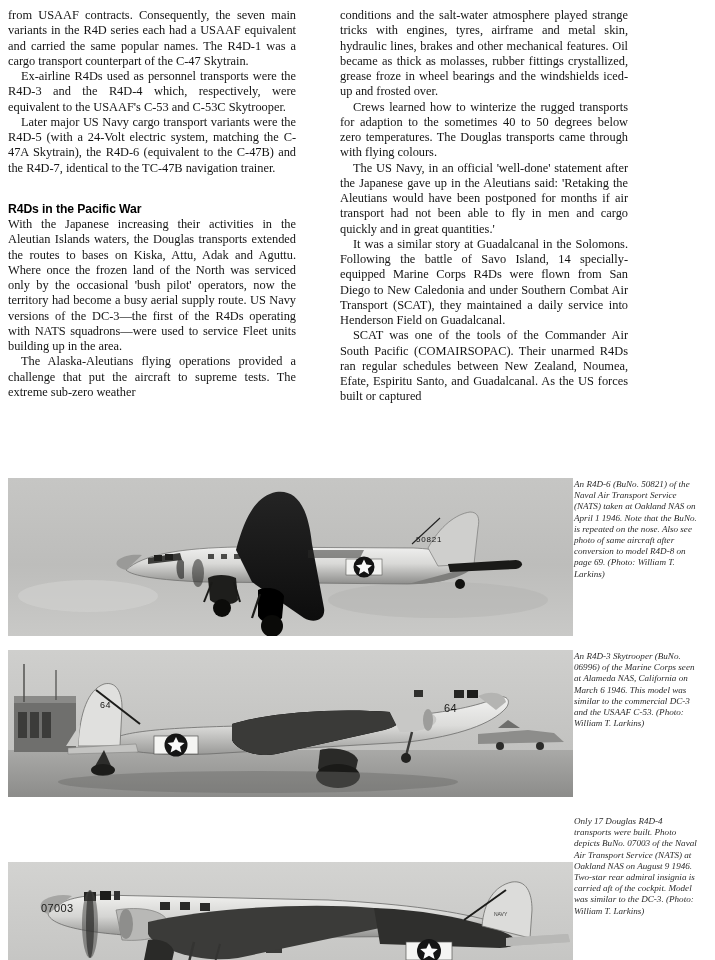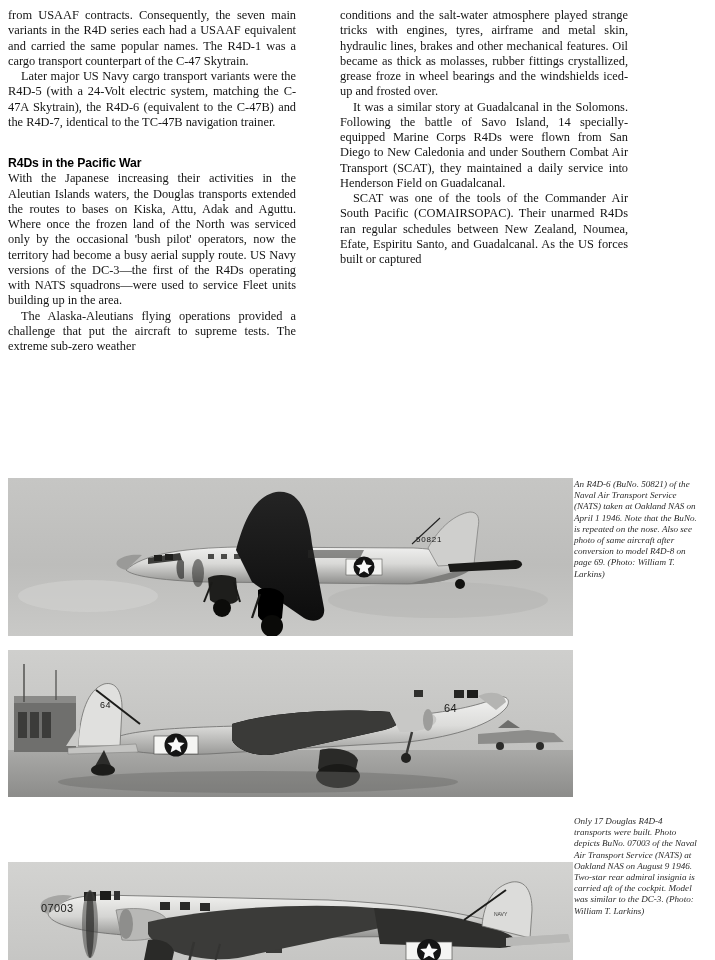--- a/index.html
+++ b/index.html
@@ -96,28 +96,31 @@
 </style>
 </head>
 <body>
 
 <div class="page">
 
   <div class="text-area">
 
     <div class="col col-left">
       <p class="noindent">from USAAF contracts. Consequently, the seven main variants in the R4D series each had a USAAF equivalent and carried the same popular names. The R4D-1 was a cargo transport counterpart of the C-47 Skytrain.</p>
+      <p>Ex-airline R4Ds used as personnel transports were the R4D-3 and the R4D-4 which, respectively, were equivalent to the USAAF's C-53 and C-53C Skytrooper.</p>
       <p>Later major US Navy cargo transport variants were the R4D-5 (with a 24-Volt electric system, matching the C-47A Skytrain), the R4D-6 (equivalent to the C-47B) and the R4D-7, identical to the TC-47B navigation trainer.</p>
       <h2 class="section-head">R4Ds in the Pacific War</h2>
       <p class="noindent">With the Japanese increasing their activities in the Aleutian Islands waters, the Douglas transports extended the routes to bases on Kiska, Attu, Adak and Aguttu. Where once the frozen land of the North was serviced only by the occasional 'bush pilot' operators, now the territory had become a busy aerial supply route. US Navy versions of the DC-3—the first of the R4Ds operating with NATS squadrons—were used to service Fleet units building up in the area.</p>
       <p>The Alaska-Aleutians flying operations provided a challenge that put the aircraft to supreme tests. The extreme sub-zero weather</p>
     </div>
 
     <div class="col col-right">
       <p class="noindent">conditions and the salt-water atmosphere played strange tricks with engines, tyres, airframe and metal skin, hydraulic lines, brakes and other mechanical features. Oil became as thick as molasses, rubber fittings crystallized, grease froze in wheel bearings and the windshields iced-up and frosted over.</p>
+      <p>Crews learned how to winterize the rugged transports for adaption to the sometimes 40 to 50 degrees below zero temperatures. The Douglas transports came through with flying colours.</p>
+      <p>The US Navy, in an official 'well-done' statement after the Japanese gave up in the Aleutians said: 'Retaking the Aleutians would have been postponed for months if air transport had not been able to fly in men and cargo quickly and in great quantities.'</p>
       <p>It was a similar story at Guadalcanal in the Solomons. Following the battle of Savo Island, 14 specially-equipped Marine Corps R4Ds were flown from San Diego to New Caledonia and under Southern Combat Air Transport (SCAT), they maintained a daily service into Henderson Field on Guadalcanal.</p>
       <p>SCAT was one of the tools of the Commander Air South Pacific (COMAIRSOPAC). Their unarmed R4Ds ran regular schedules between New Zealand, Noumea, Efate, Espiritu Santo, and Guadalcanal. As the US forces built or captured</p>
     </div>
 
   </div>
 
   <div class="photo" id="photo-1">
     <svg viewBox="0 0 565 158" preserveAspectRatio="none">
       <defs>
         <linearGradient id="sky1" x1="0" y1="0" x2="0" y2="1">
@@ -277,20 +280,24 @@
       <line x1="404" y1="82" x2="398" y2="106" stroke="#3a3a38" stroke-width="2.5"></line>
       <circle cx="398" cy="108" r="5" fill="#222220"></circle>
 
       <path d="M96 100 L 104 118 L 86 118 Z" fill="#2c2c2a"></path>
       <ellipse cx="95" cy="120" rx="12" ry="6" fill="#1c1c1a"></ellipse>
 
       <ellipse cx="250" cy="132" rx="200" ry="11" fill="#6a6a68" opacity="0.45"></ellipse>
     </svg>
   </div>
 
+  <div class="caption" id="caption-2">
+    <span>An R4D-3 Skytrooper (BuNo. 06996) of the Marine Corps seen at Alameda NAS, California on March 6 1946. This model was similar to the commercial DC-3 and the USAAF C-53.</span>
+    <span class="credit">(Photo: William T. Larkins)</span>
+  </div>
 
   <div class="photo" id="photo-3">
     <svg viewBox="0 0 565 143" preserveAspectRatio="none">
       <defs>
         <linearGradient id="sky3" x1="0" y1="0" x2="0" y2="1">
           <stop offset="0" stop-color="#d3d3d1"></stop>
           <stop offset="1" stop-color="#c0c0be"></stop>
         </linearGradient>
         <linearGradient id="fus3" x1="0" y1="0" x2="0" y2="1">
           <stop offset="0" stop-color="#f0f0ee"></stop>

